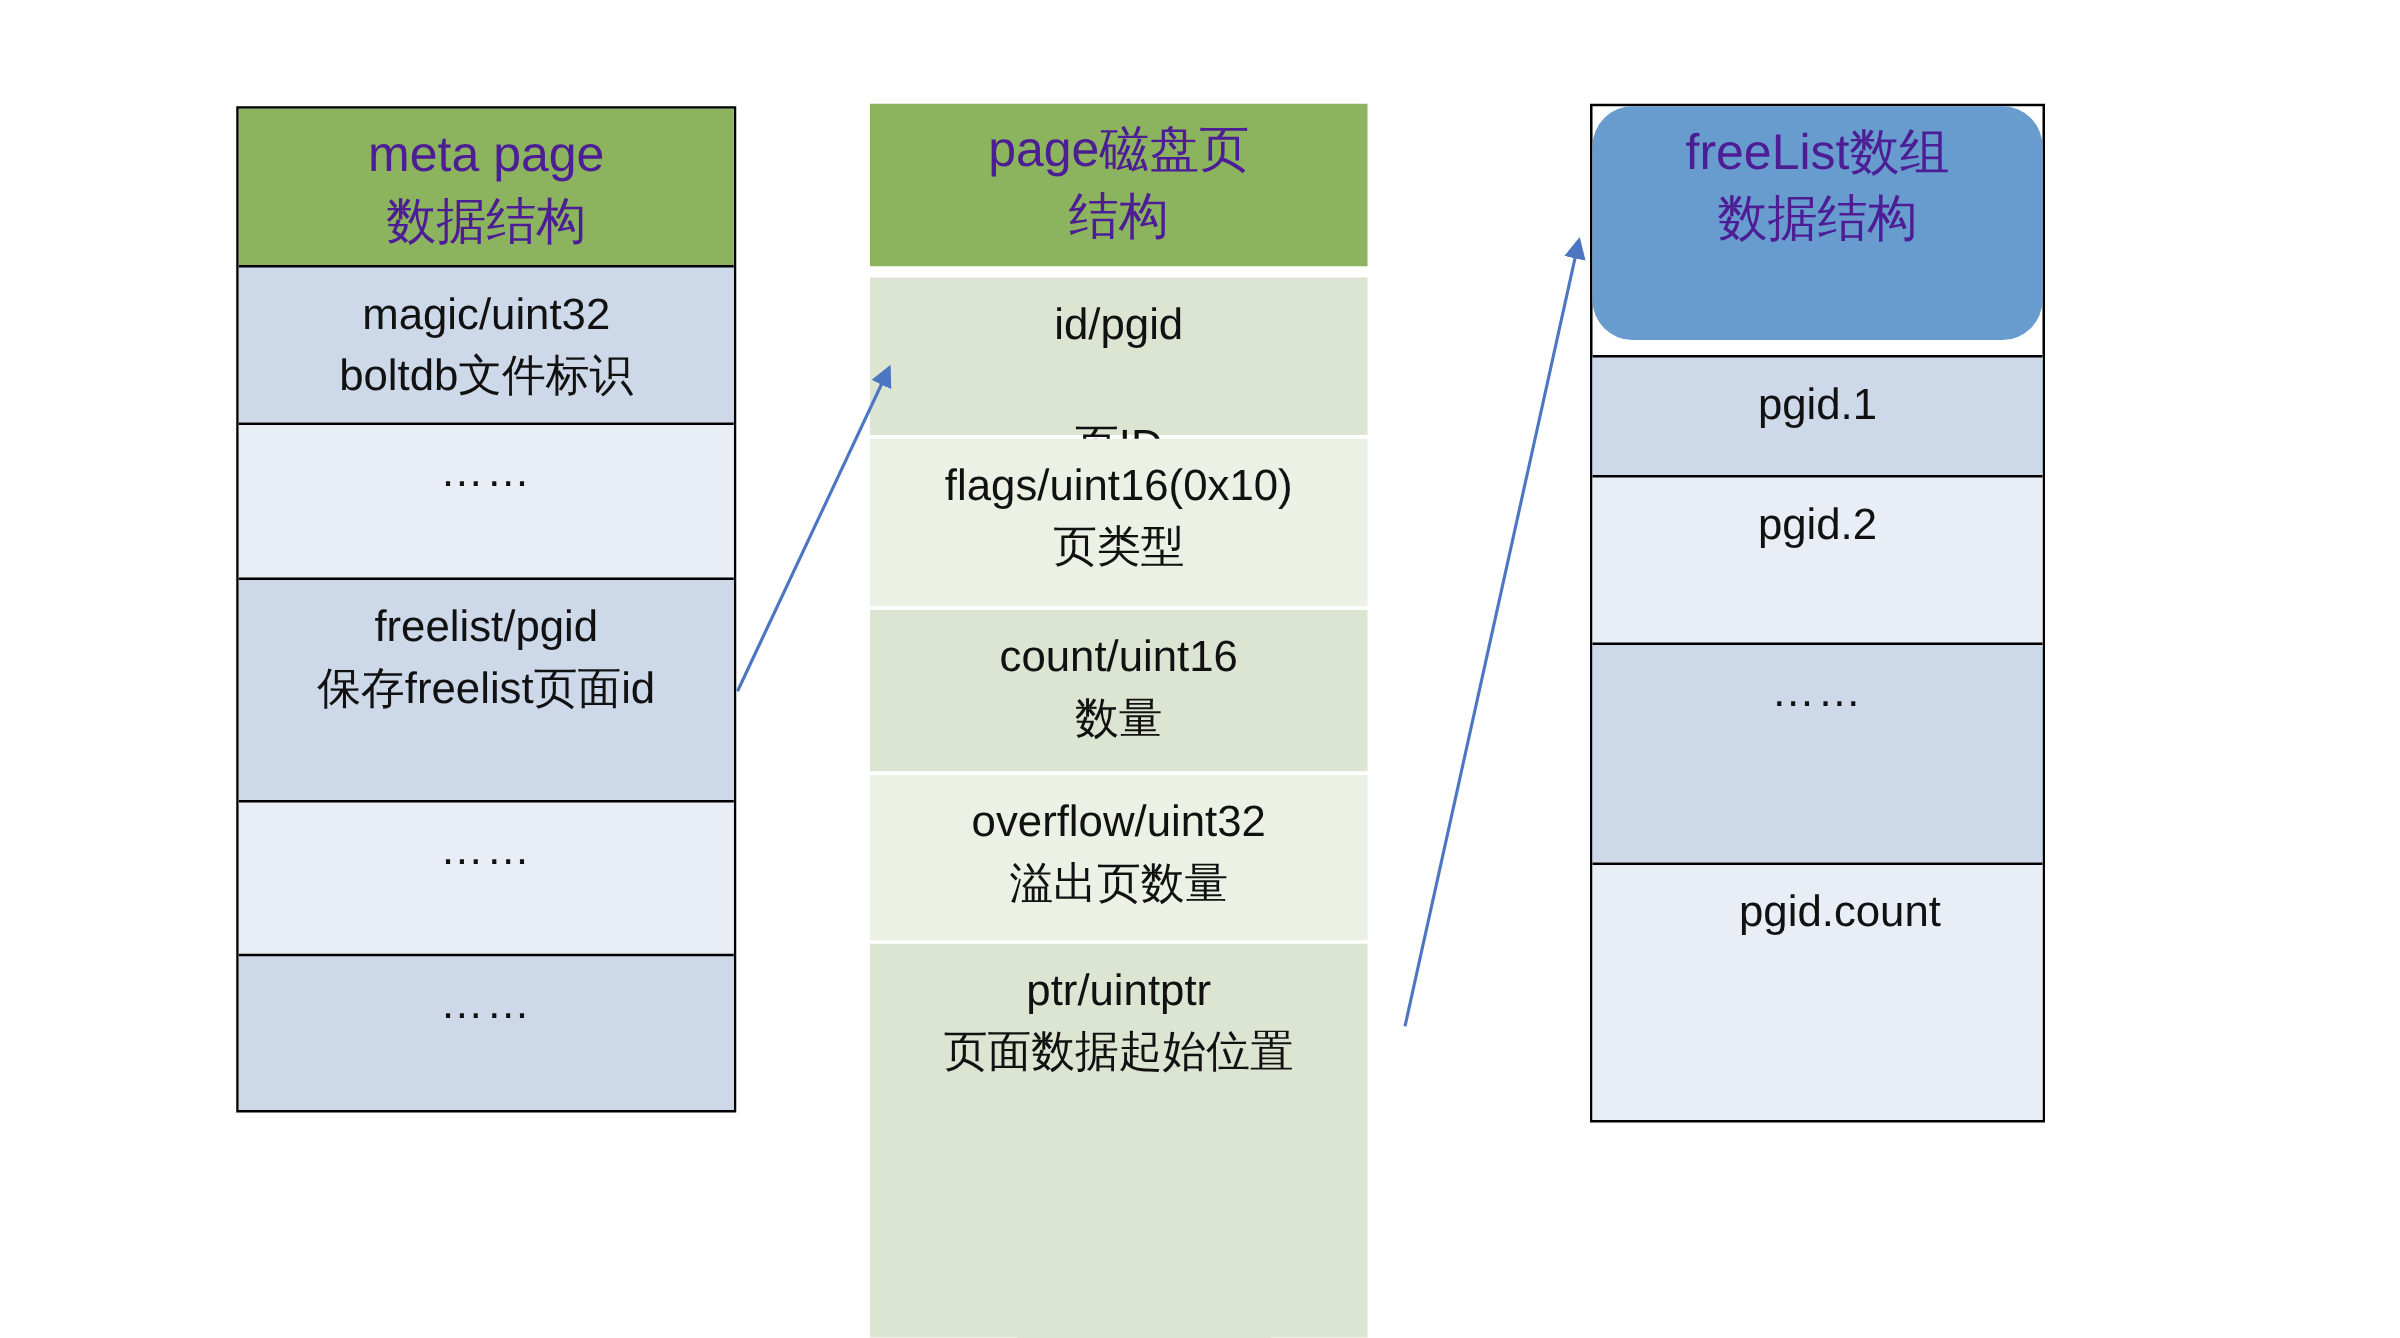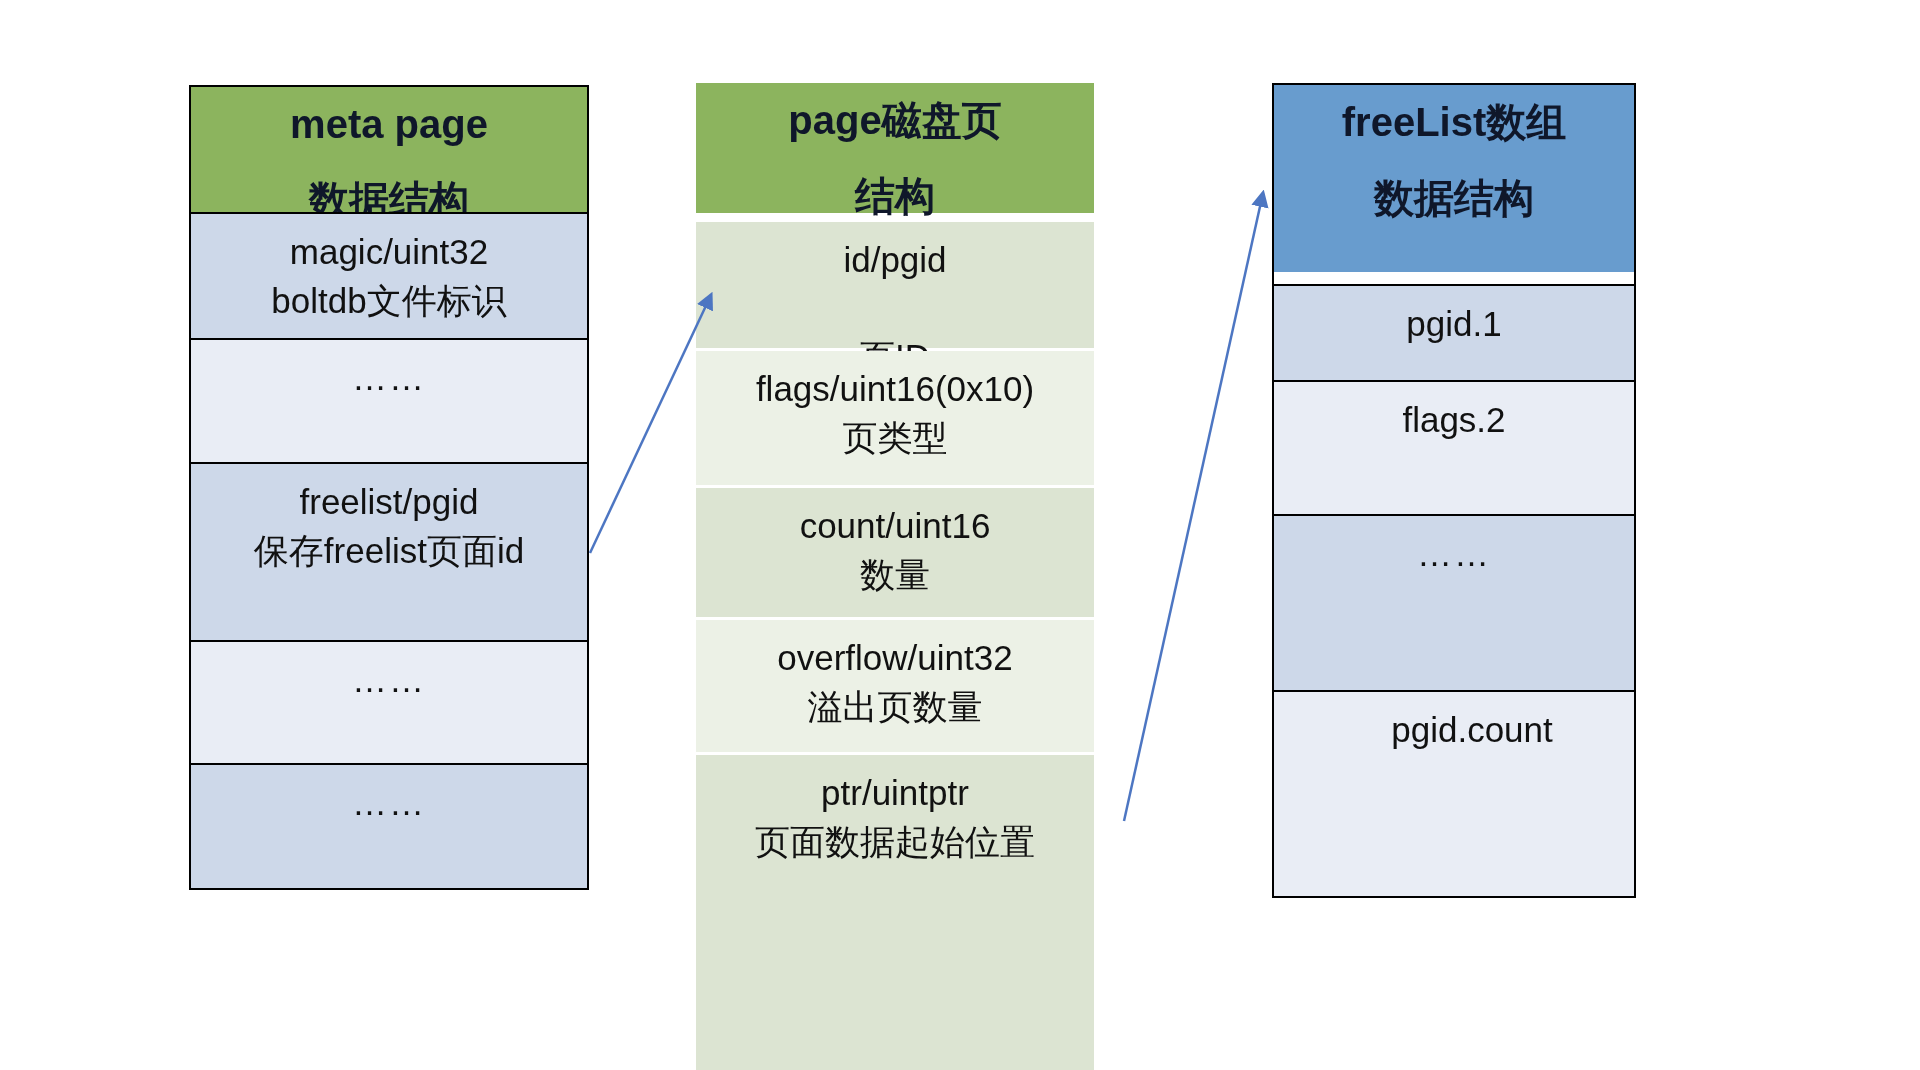--- a/index.html
+++ b/index.html
@@ -25,29 +25,28 @@
     align-items: center;
     padding-top: 13px;
     font-size: 35px;
     line-height: 49px;
     text-align: center;
     white-space: nowrap;
   }
   .bordered .cell + .cell { border-top: 2px solid #000000; align-items: center; }
 
   .hd {
-    font-weight: bold;
-    color: #0f172a;
+    font-weight: normal;
+    color: #4c1d95;
     font-size: 40px;
     line-height: 53px;
     padding-top: 11px;
-    gap: 23px;
   }
   .green-hd { background: #8cb45e; }
-  .blue-hd  { background: #689cce; }
+  .blue-hd  { background: #689cce; border-radius: 32px; }
 
   .blue-dark  { background: #cdd8e9; }
   .blue-light { background: #e9edf5; }
   .sage-dark  { background: #dce4d2; }
   .sage-light { background: #ecf1e6; }
 
   .dots { letter-spacing: 2px; }
 
   
   .t1 { left: 189px; top: 85px; width: 400px; height: 805px; }
@@ -137,21 +136,21 @@
 
   <div class="tbl t3 bordered">
     <div class="cell hd blue-hd">
       <div>freeList数组</div>
       <div>数据结构</div>
     </div>
     <div class="cell r1 blue-dark">
       <div>pgid.1</div>
     </div>
     <div class="cell r2 blue-light">
-      <div>flags.2</div>
+      <div>pgid.2</div>
     </div>
     <div class="cell r3 blue-dark">
       <div class="dots">……</div>
     </div>
     <div class="cell r4 blue-light">
       <div>pgid.count</div>
     </div>
   </div>
 
   <svg class="arrows" width="1920" height="1070" viewBox="0 0 1920 1070">

